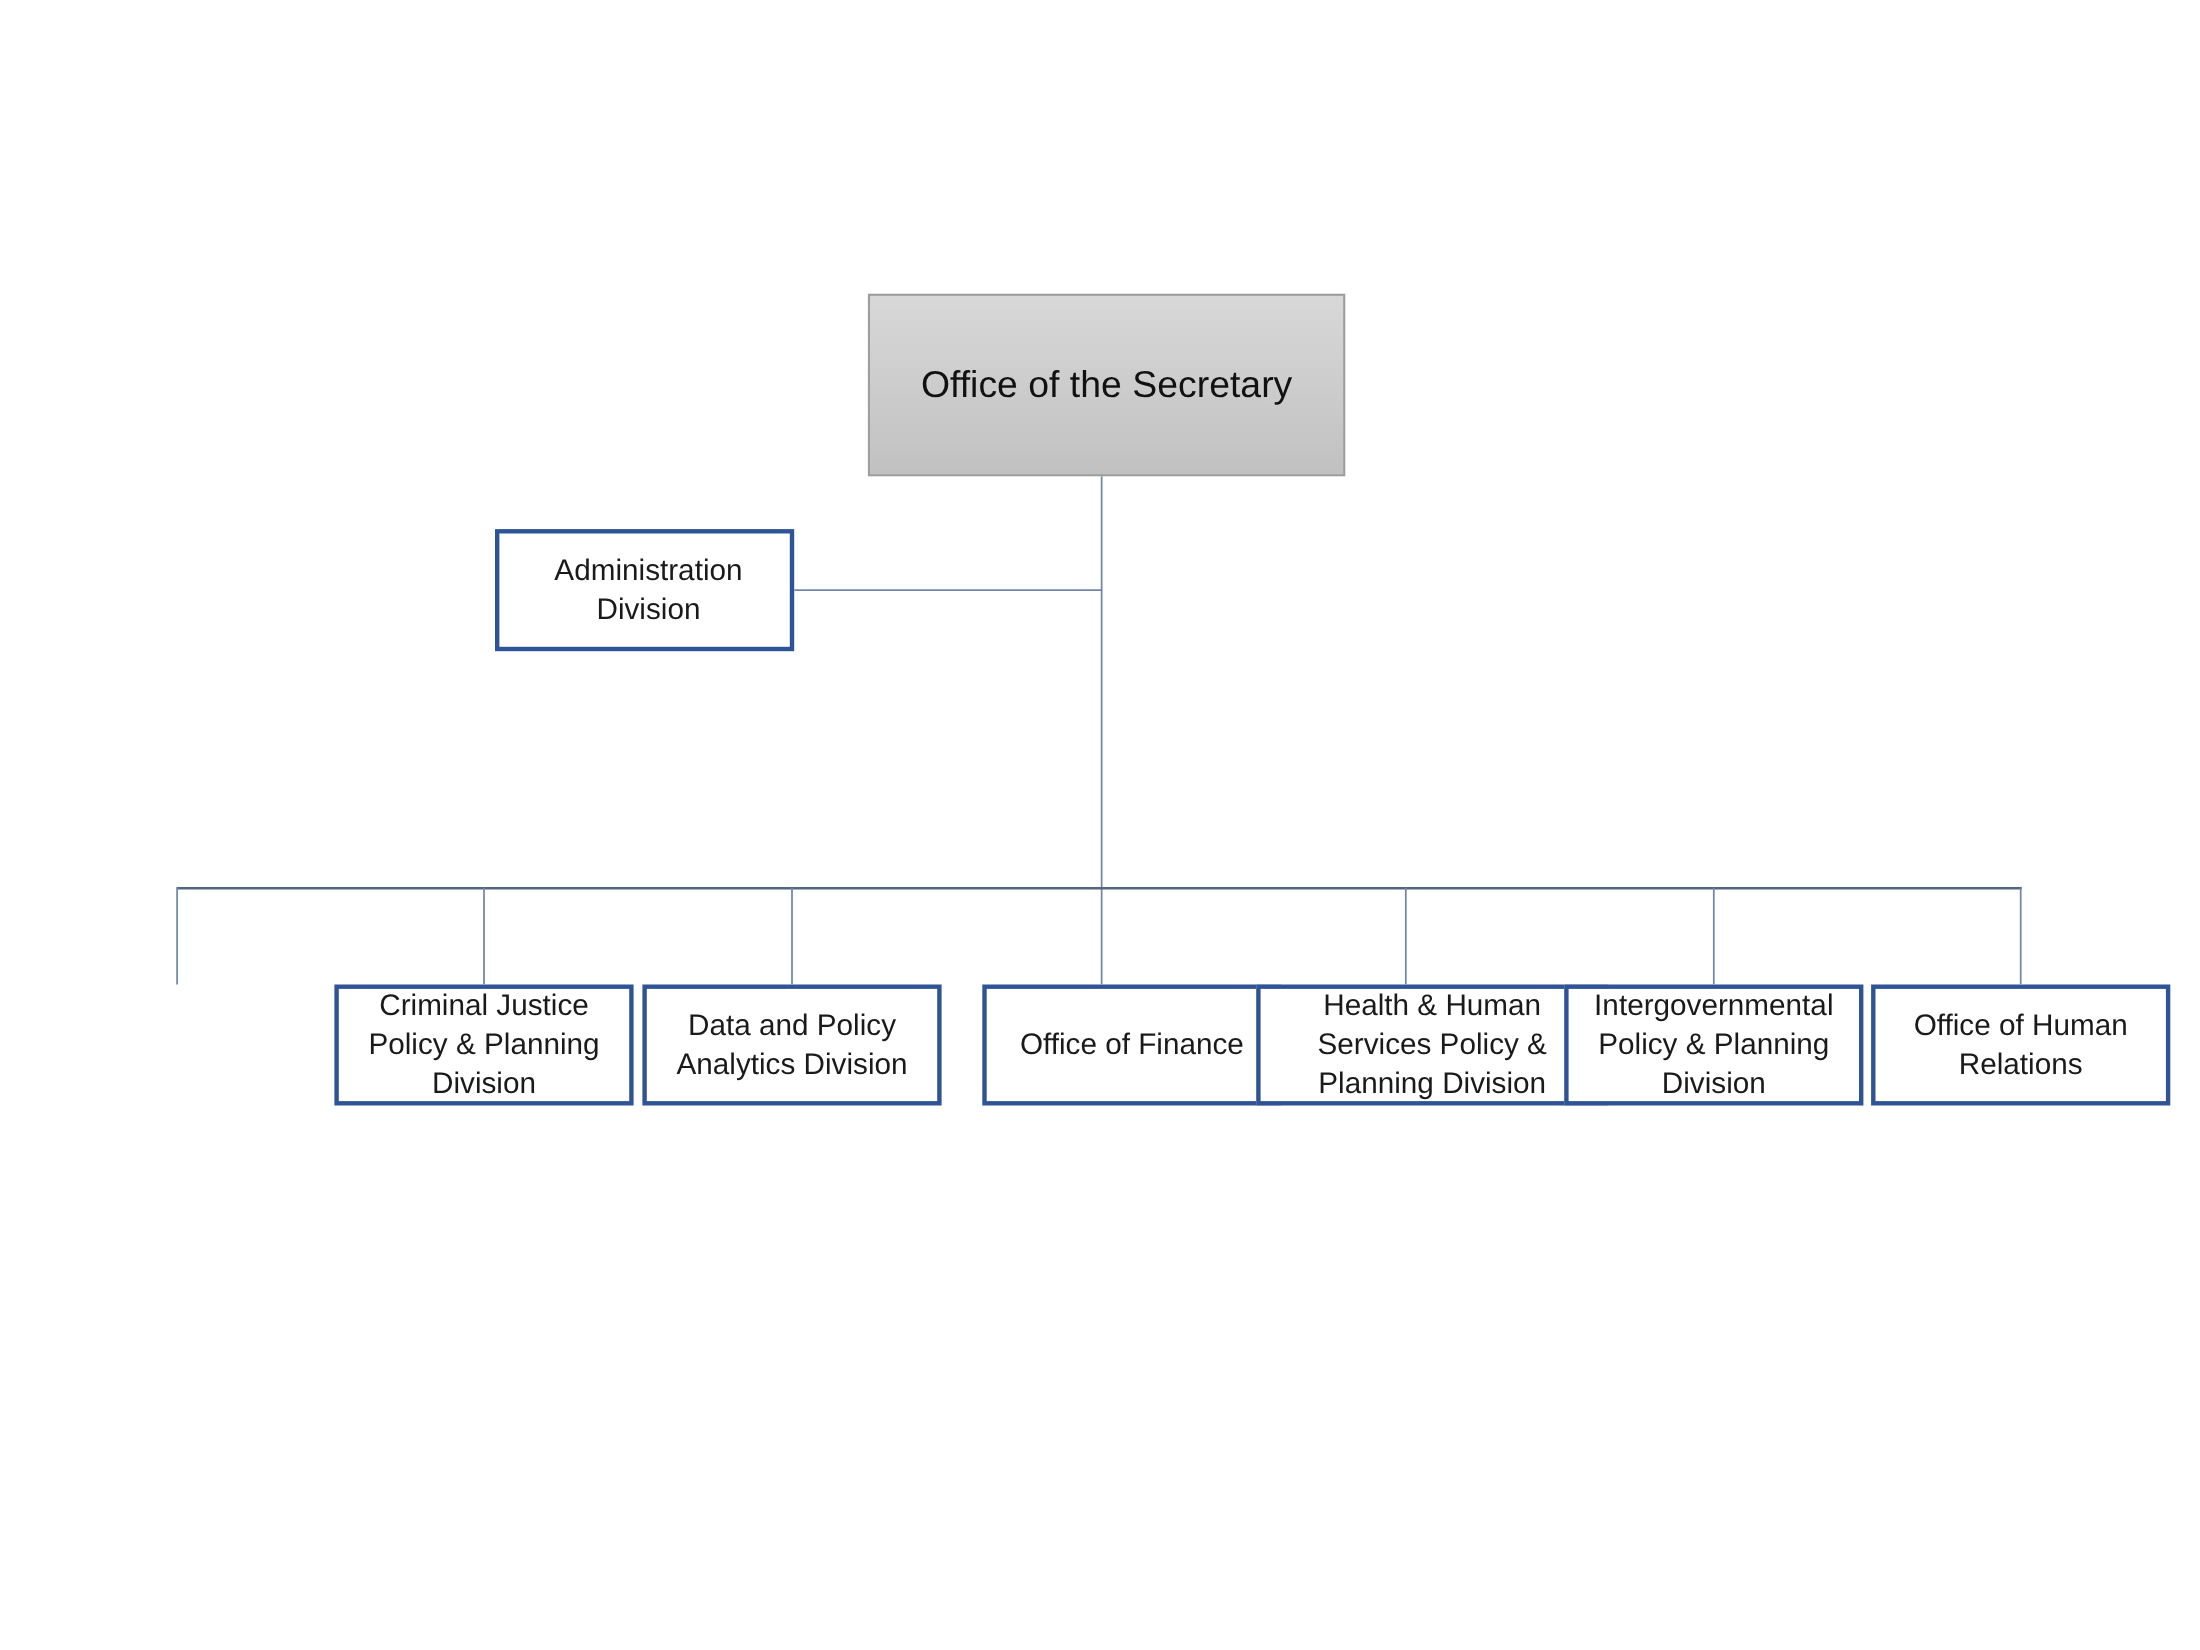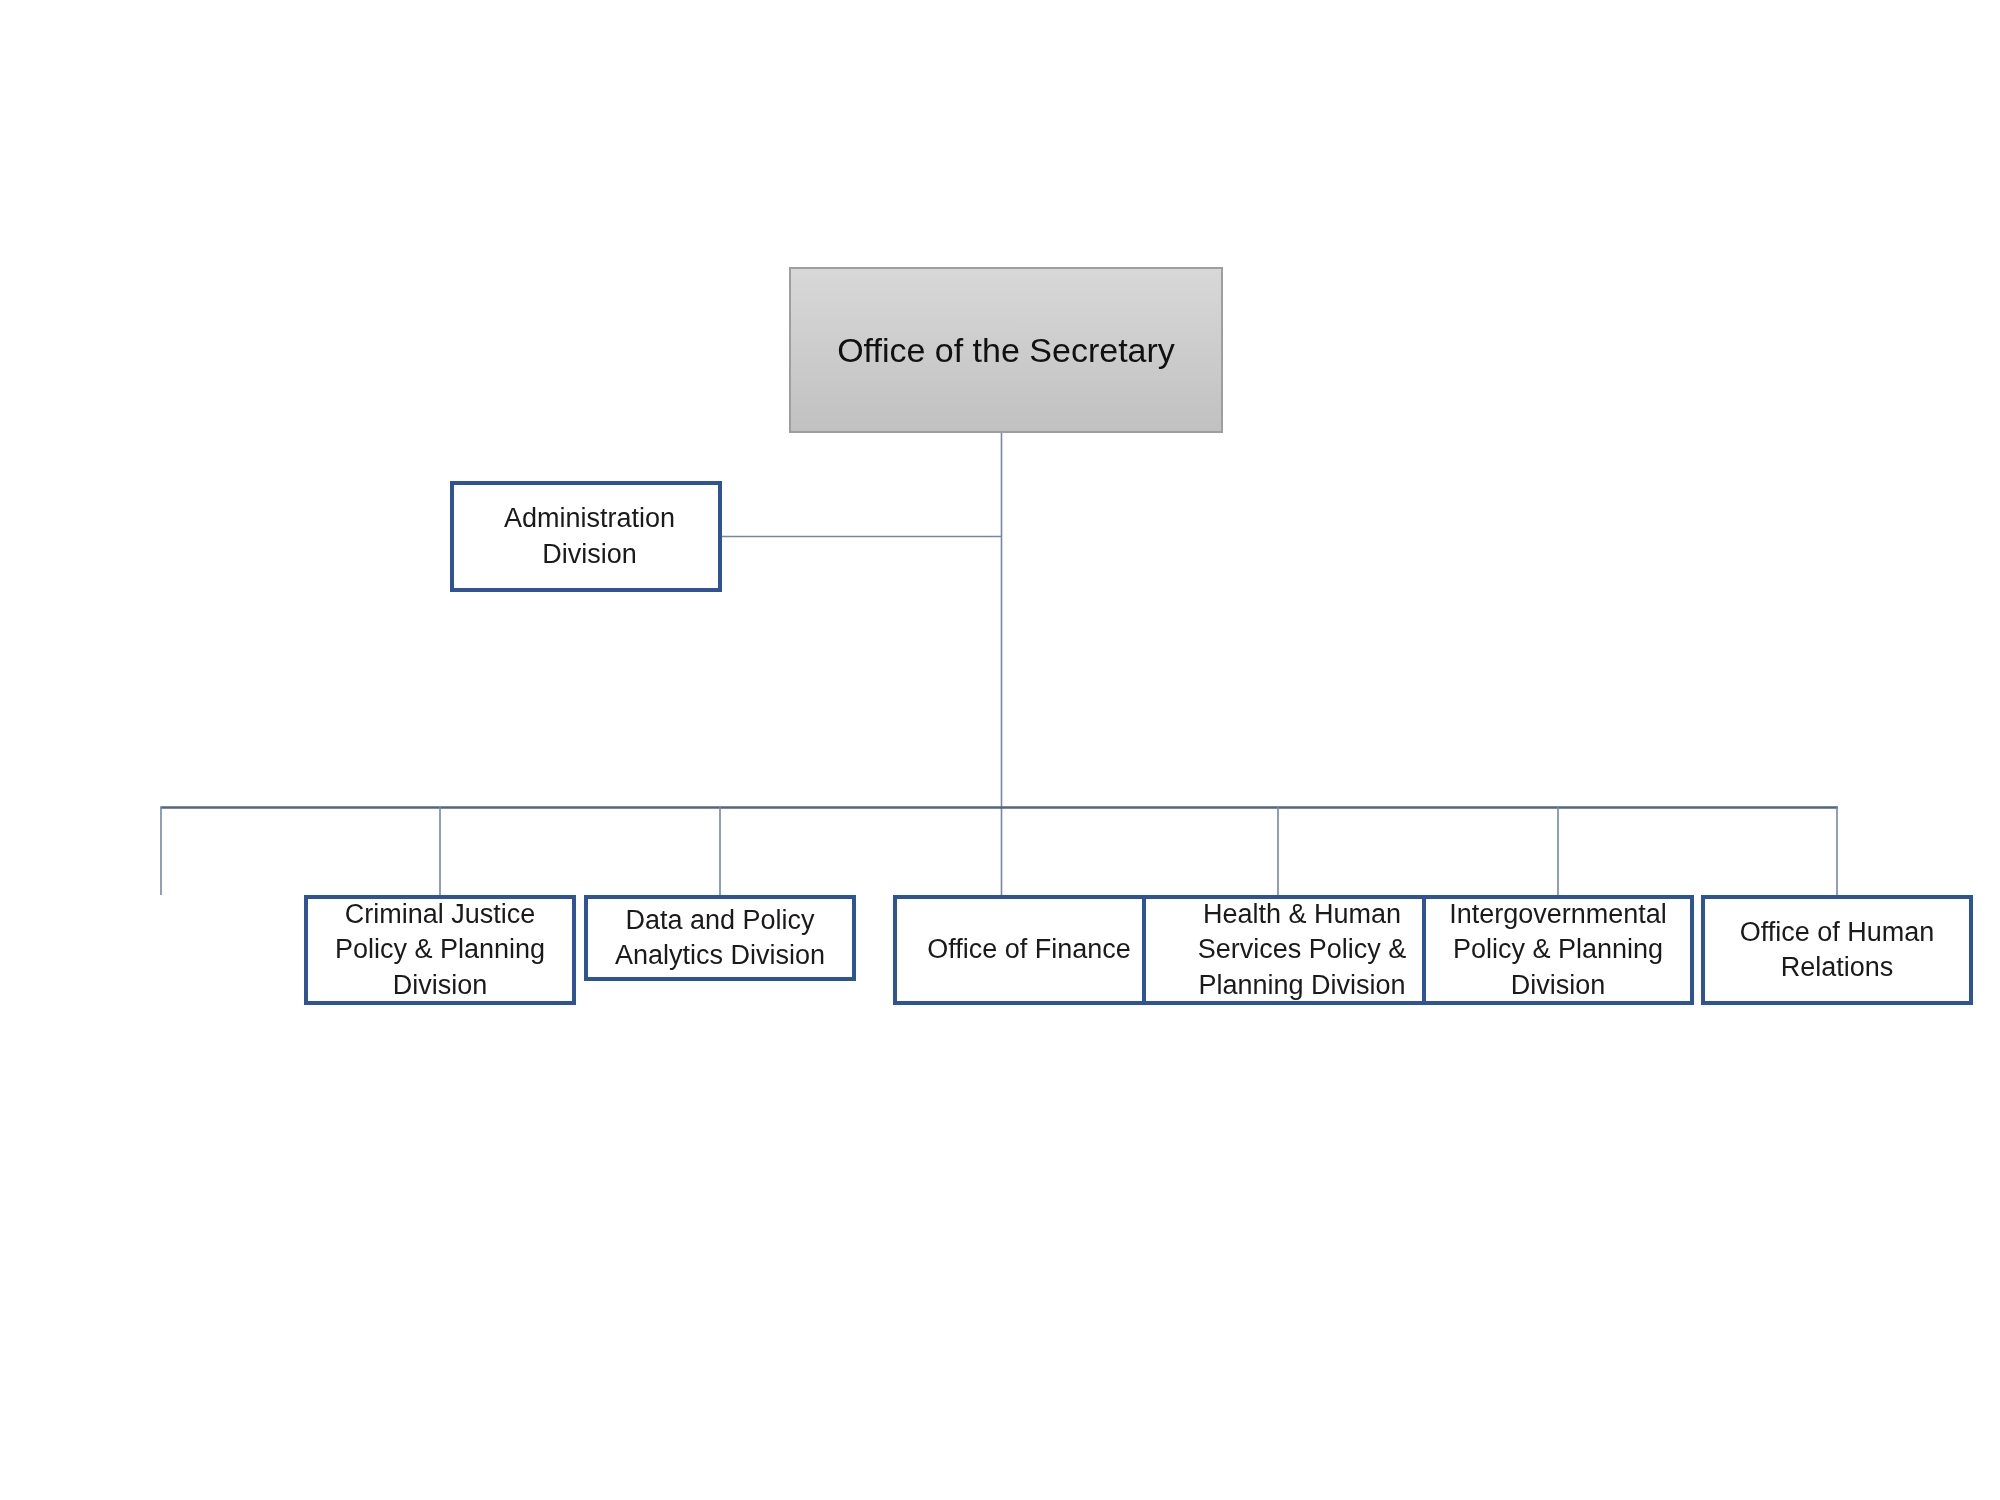--- a/index.html
+++ b/index.html
@@ -85,21 +85,21 @@
 
   <div class="node node-child" style="left:450px; top:481px; width:272px; height:111px;padding-left:19px;">
     <span>Administration Division</span>
   </div>
 
 
   <div class="node node-child" style="left:304px; top:895px; width:272px; height:110px;">
     <span>Criminal Justice Policy &amp; Planning Division</span>
   </div>
 
-  <div class="node node-child" style="left:584px; top:895px; width:272px; height:86px;">
+  <div class="node node-child" style="left:584px; top:895px; width:272px; height:110px;">
     <span>Data and Policy Analytics Division</span>
   </div>
 
   <div class="node node-child" style="left:865px; top:895px; width:272px; height:110px;margin-left:28px;">
     <span>Office of Finance</span>
   </div>
 
   <div class="node node-child" style="left:1142px; top:895px; width:320px; height:110px;">
     <span>Health &amp; Human Services Policy &amp; Planning Division</span>
   </div>

